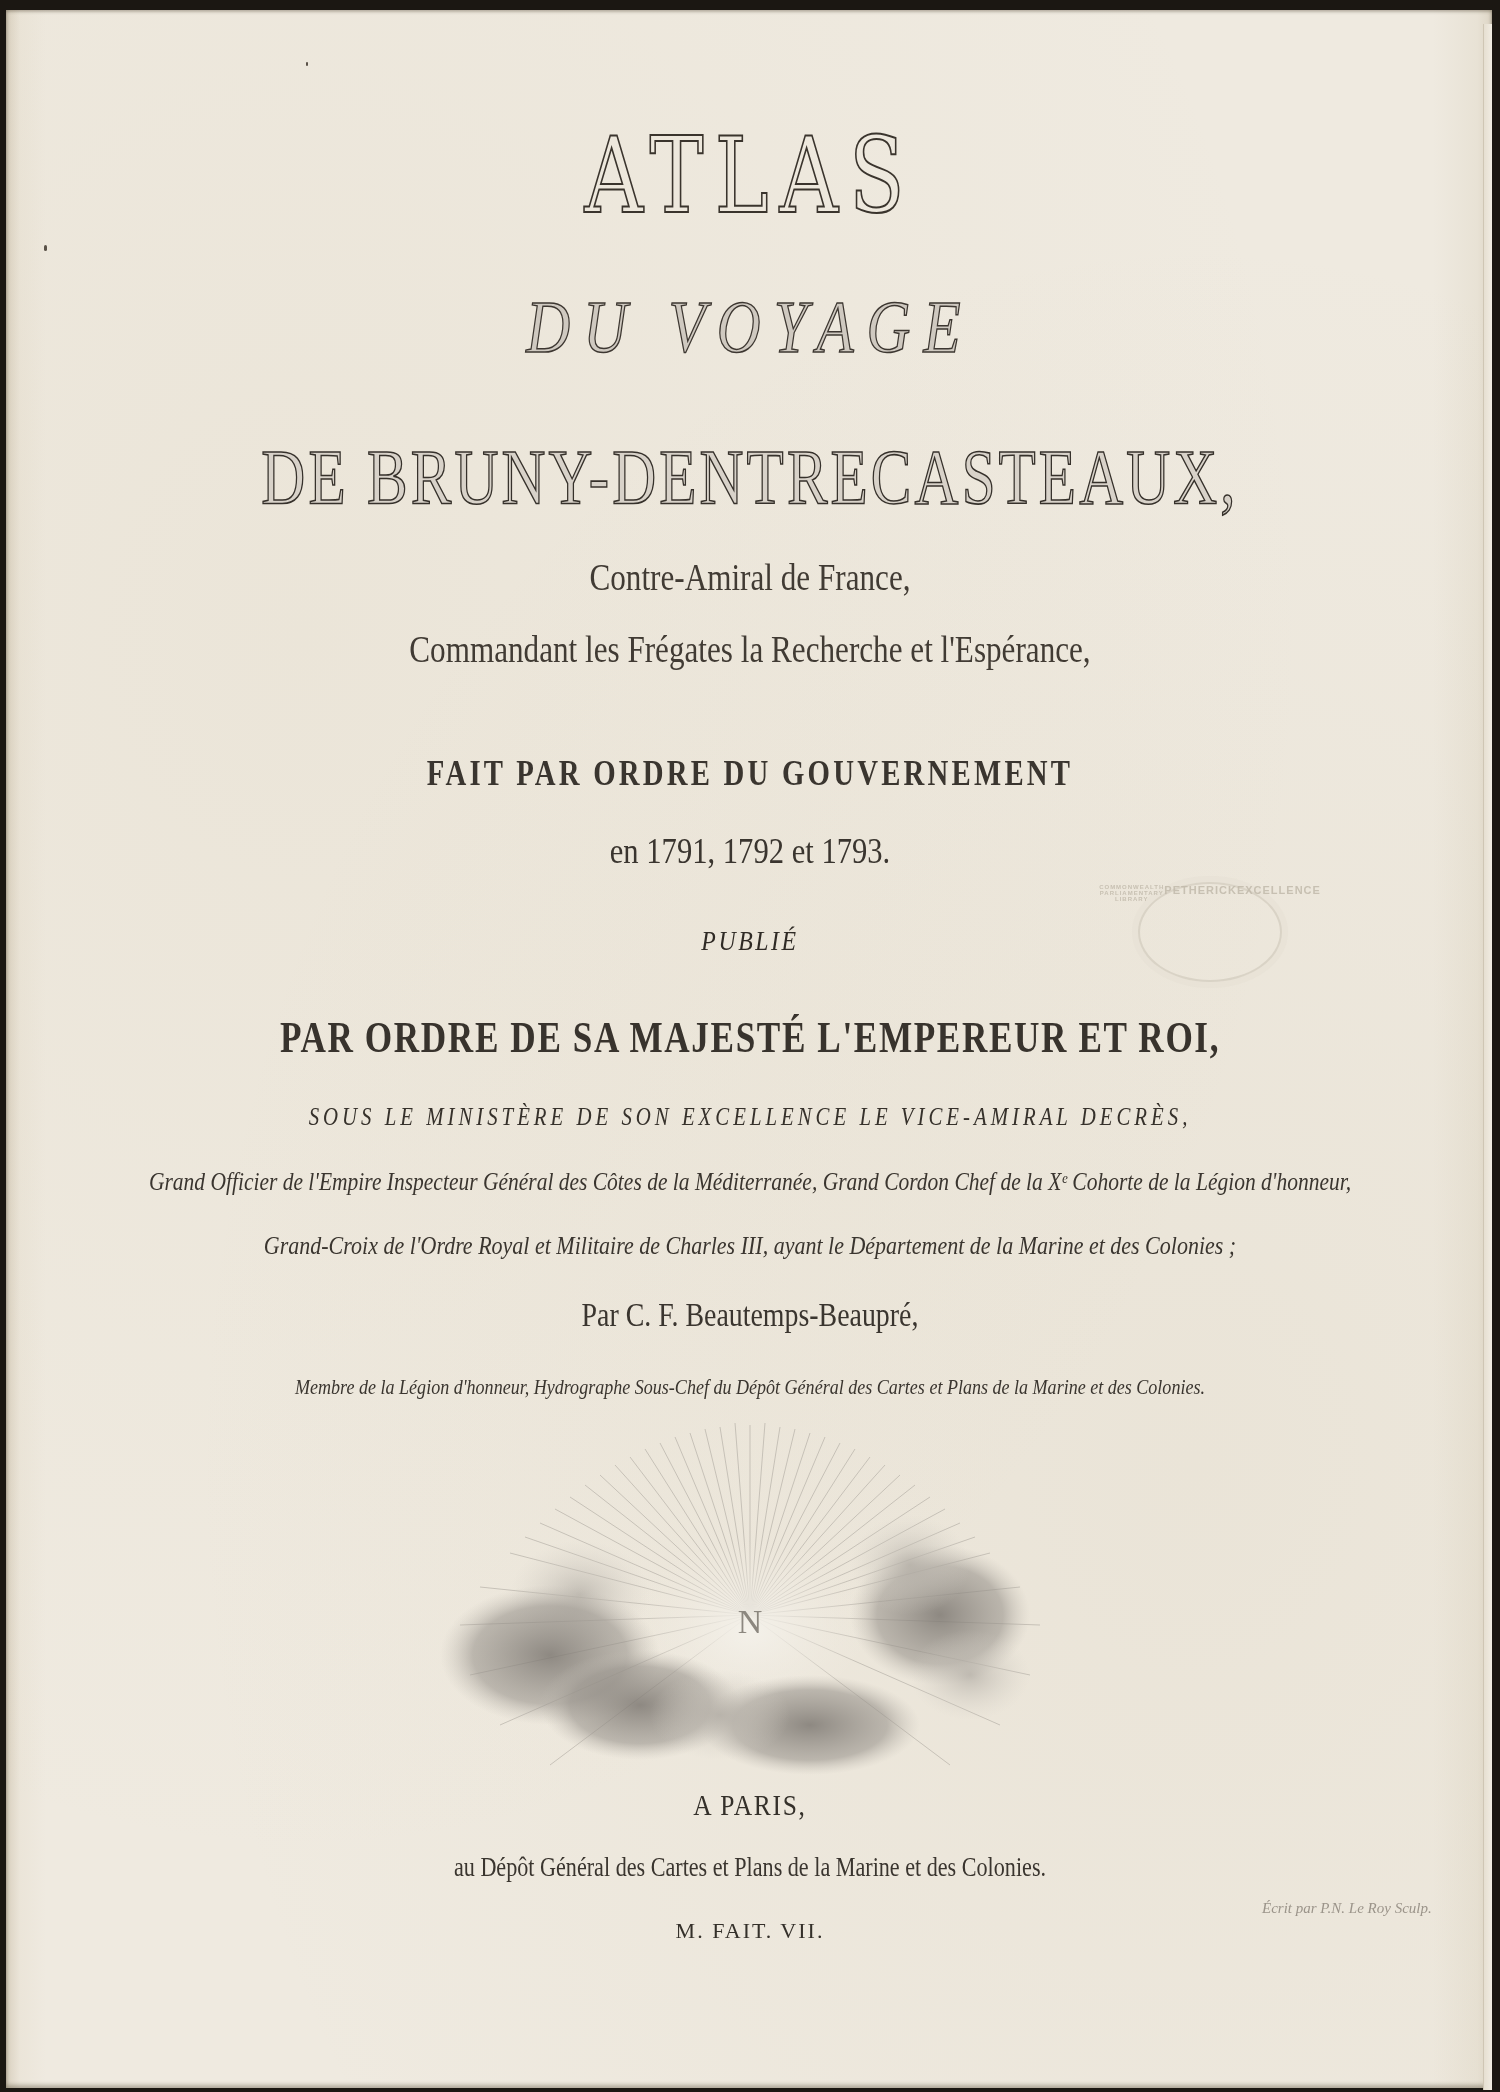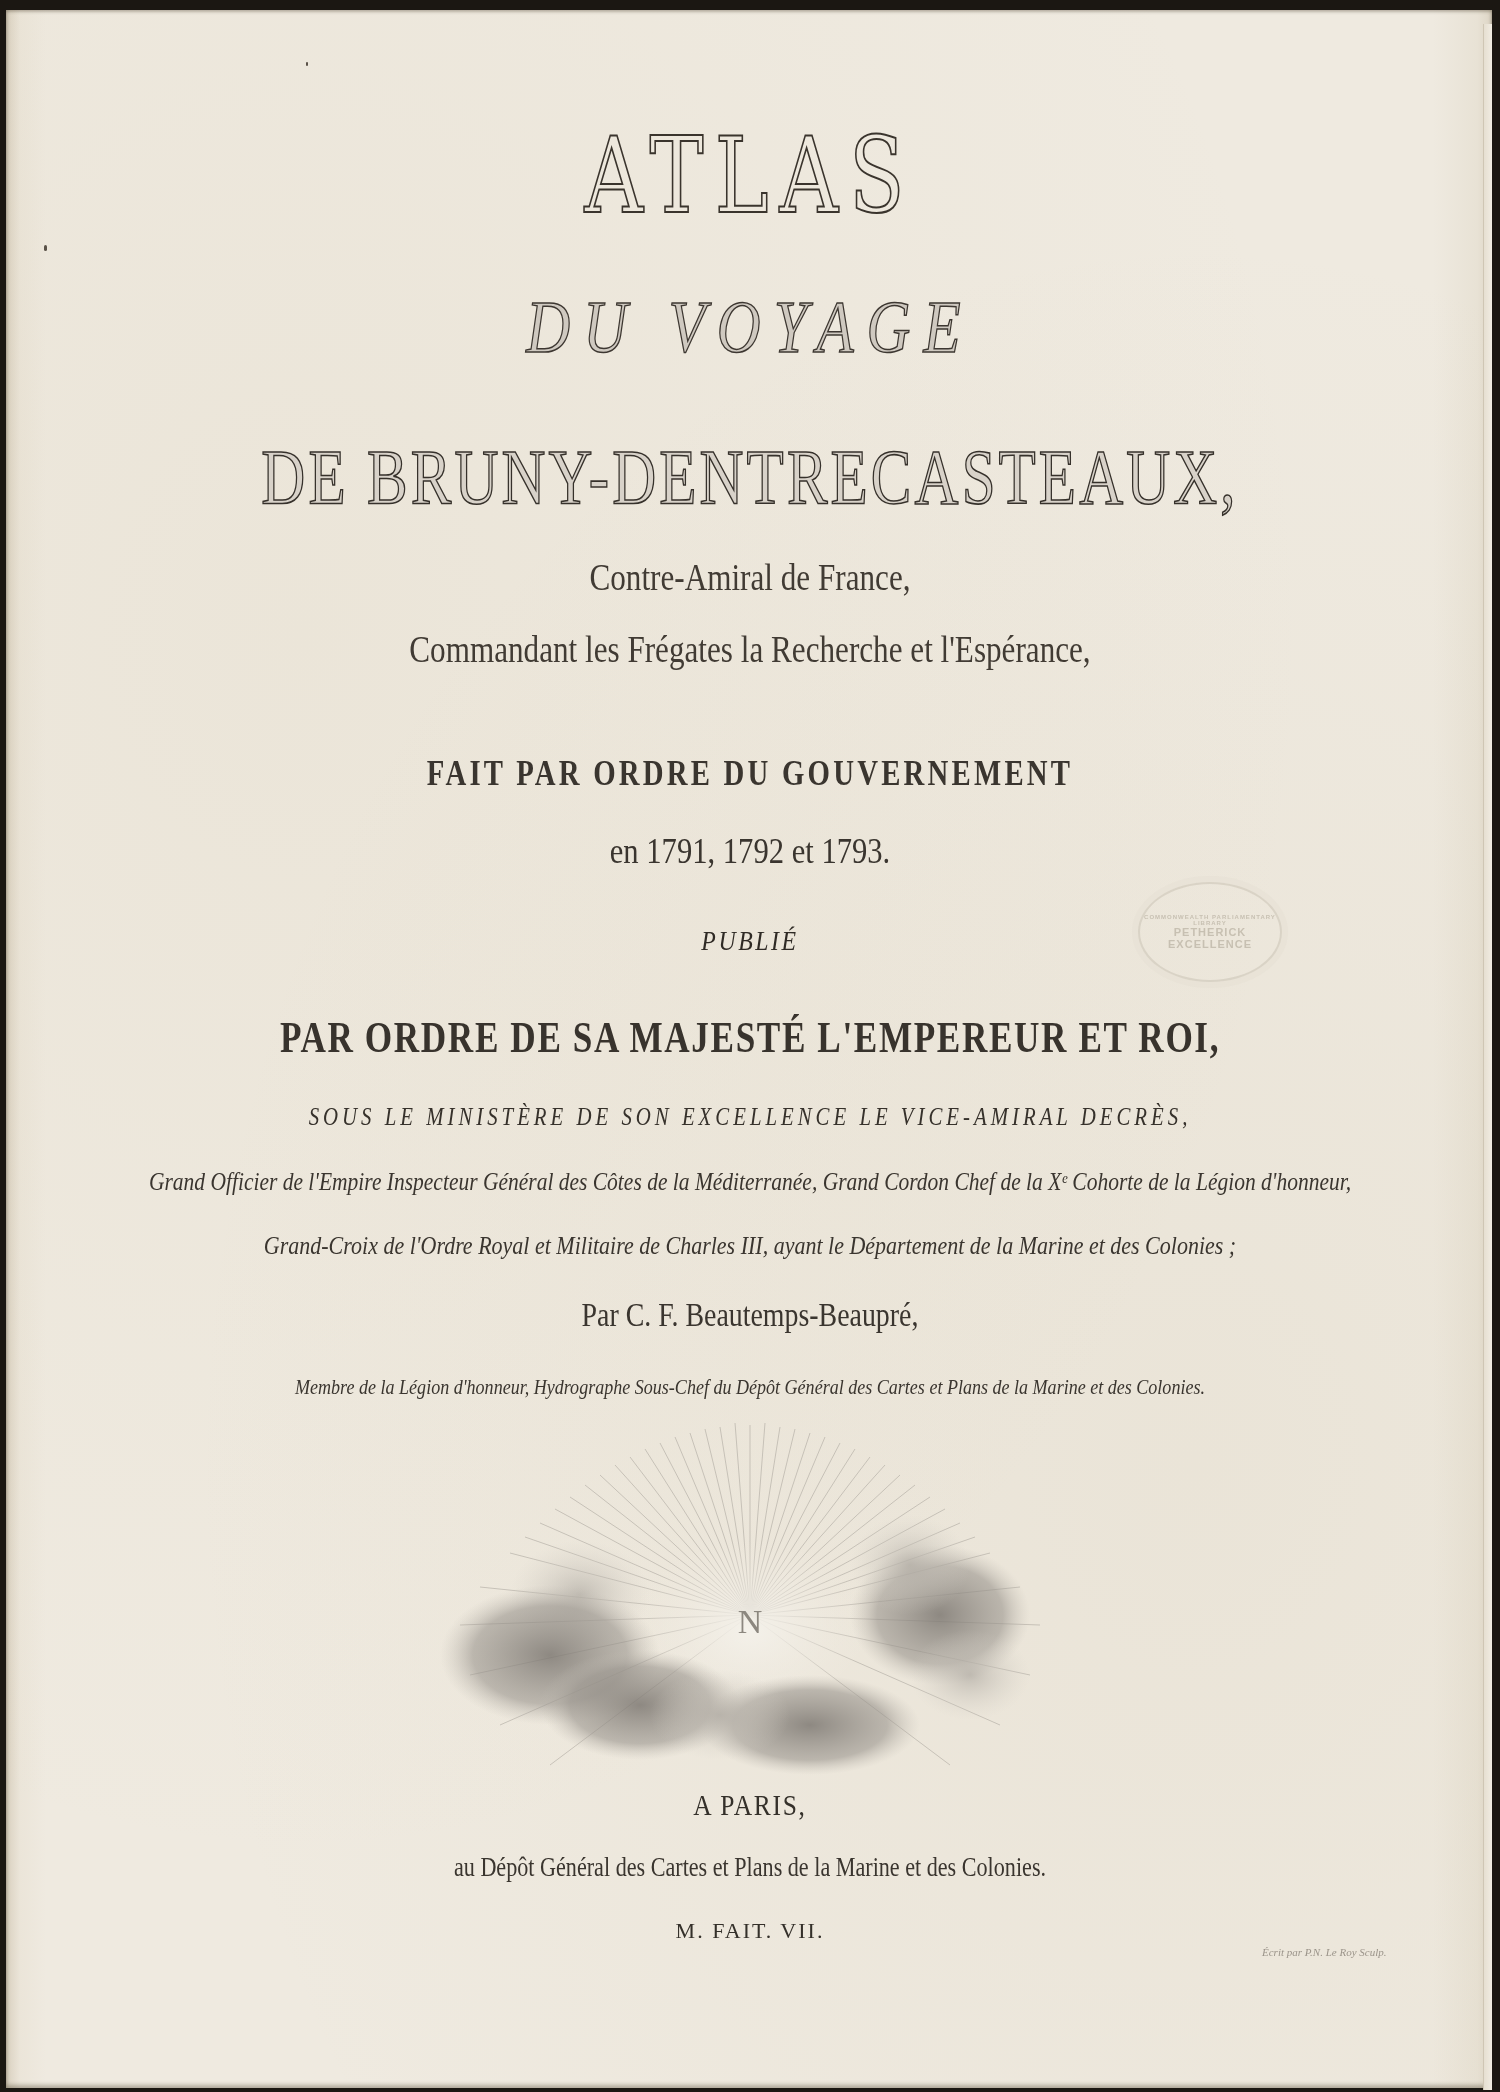--- a/index.html
+++ b/index.html
@@ -48,25 +48,25 @@
   .par-cf { top:1296px; font-size:34px; transform:scaleX(0.82); color:#3a352f; }
   .membre { top:1374px; font-size:22px; font-style:italic; transform:scaleX(0.82); color:#3a352f; }
   .paris { top:1788px; font-size:30px; letter-spacing:2px; transform:scaleX(0.85); color:#34302a; }
   .depot { top:1852px; font-size:27px; transform:scaleX(0.82); color:#3a352f; }
   .annee-romaine { top:1918px; font-size:22px; letter-spacing:2px; color:#34302a; }
 
   .vignette { position:absolute; left:430px; top:1415px; width:640px; height:360px; }
   .stamp {
     position:absolute; left:1138px; top:882px; width:140px; height:96px; border-radius:50%;
     border:2px solid rgba(215,208,195,0.9); box-shadow: 0 0 0 6px rgba(230,224,212,0.5);
-    color:rgba(190,182,168,0.8); font-size:11px; text-align:center; display:flex; flex-direction:column; justify-content:center;
+    color:rgba(190,182,168,0.8); font-size:11px; text-align:center; display:flex; flex-direction:row; justify-content:center;
     font-family:"Liberation Sans", sans-serif; font-weight:bold; letter-spacing:1px;
   }
   .engraver {
-    position:absolute; left:1262px; top:1946px; font-size:11px; font-style:italic; color:#9b948a;
+    position:absolute; left:1262px; top:1900px; font-size:15px; font-style:italic; color:#9b948a;
   }
   .speck { position:absolute; width:3px; height:6px; background:#5a5248; border-radius:2px; }
 </style>
 </head>
 <body>
 
 <div class="page">
   <div class="edge-right"></div>
 </div>
 

